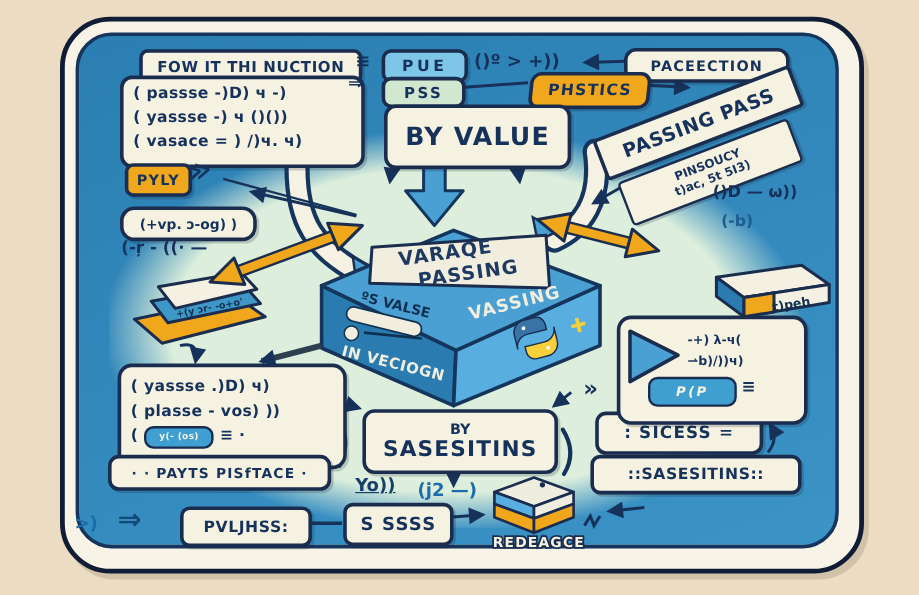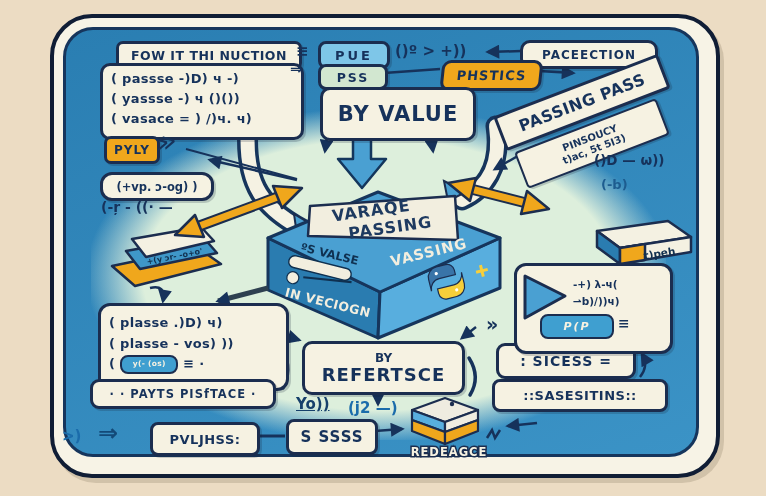--- a/index.html
+++ b/index.html
@@ -181,33 +181,33 @@
 
   <div class="abs ui txt" style="left:594px;top:152px;font-size:13.5px;">()D — ω))</div>
   <div class="abs ui txt" style="left:601px;top:177px;font-size:13px;color:#1d5c8f;">(-b)</div>
 
   <div class="abs ui box orange" style="left:104px;top:136px;width:50px;height:22px;font-size:12px;letter-spacing:1px;border-radius:7px;">PYLY</div>
   <div class="abs ui txt" style="left:155px;top:130px;font-size:20px;transform:rotate(-12deg);">≫</div>
   <div class="abs ui box" style="left:100px;top:172px;width:108px;height:23px;font-size:11.5px;border-radius:12px;">(+vp. ɔ-og) )</div>
   <div class="abs ui txt" style="left:101px;top:199px;font-size:14px;">(-ŗ - ((· —</div>
 
   <div class="abs ui box codebox" style="left:98px;top:303px;width:177px;height:76px;border:3.5px solid #1b2d4f;border-radius:12px;padding-top:6px;">
-    <div style="font-size:13px;line-height:21px;">( plasse .)D) ч)</div>
+    <div style="font-size:13px;line-height:21px;">( yassse .)D) ч)</div>
     <div style="font-size:13px;line-height:21px;">( plasse - vos) ))</div>
     <div style="display:flex;align-items:center;gap:5px;line-height:20px;">
       <span style="font-size:13px;">(</span>
       <span class="bluepill" style="width:54px;height:15px;font-size:7.5px;">y(- (os)</span>
       <span style="font-size:13px;">≡ ·</span>
     </div>
   </div>
   <div class="abs ui box" style="left:90px;top:379px;width:180px;height:24px;font-size:11.5px;letter-spacing:1px;border-radius:9px;">· · PAYTS PISfTACE ·</div>
 
   <div class="abs ui box col" style="left:302px;top:341px;width:157px;height:48px;border:3.5px solid #1b2d4f;border-radius:10px;line-height:1;">
     <div style="font-size:12px;">BY</div>
-    <div style="font-size:18px;letter-spacing:1px;margin-top:2px;">REFERTSCE</div>
+    <div style="font-size:18px;letter-spacing:1px;margin-top:2px;">SASESITINS</div>
   </div>
 
   <div class="abs ui txt" style="left:296px;top:395px;font-size:15px;color:#16406b;text-decoration:underline;">Yo))</div>
   <div class="abs ui txt codeblue" style="left:348px;top:399px;font-size:15px;">(j2 —)</div>
   <div class="abs ui txt codeblue" style="left:62px;top:427px;font-size:15px;">&gt;)</div>
   <div class="abs ui txt" style="left:98px;top:419px;font-size:24px;color:#134a78;">⇒</div>
 
   <div class="abs ui box" style="left:150px;top:422px;width:104px;height:28px;font-size:13px;letter-spacing:.5px;border-radius:8px;">PVLJHSS:</div>
   <div class="abs ui box" style="left:286px;top:419px;width:86px;height:30px;font-size:15px;letter-spacing:1px;border-radius:8px;">S SSSS</div>
 

